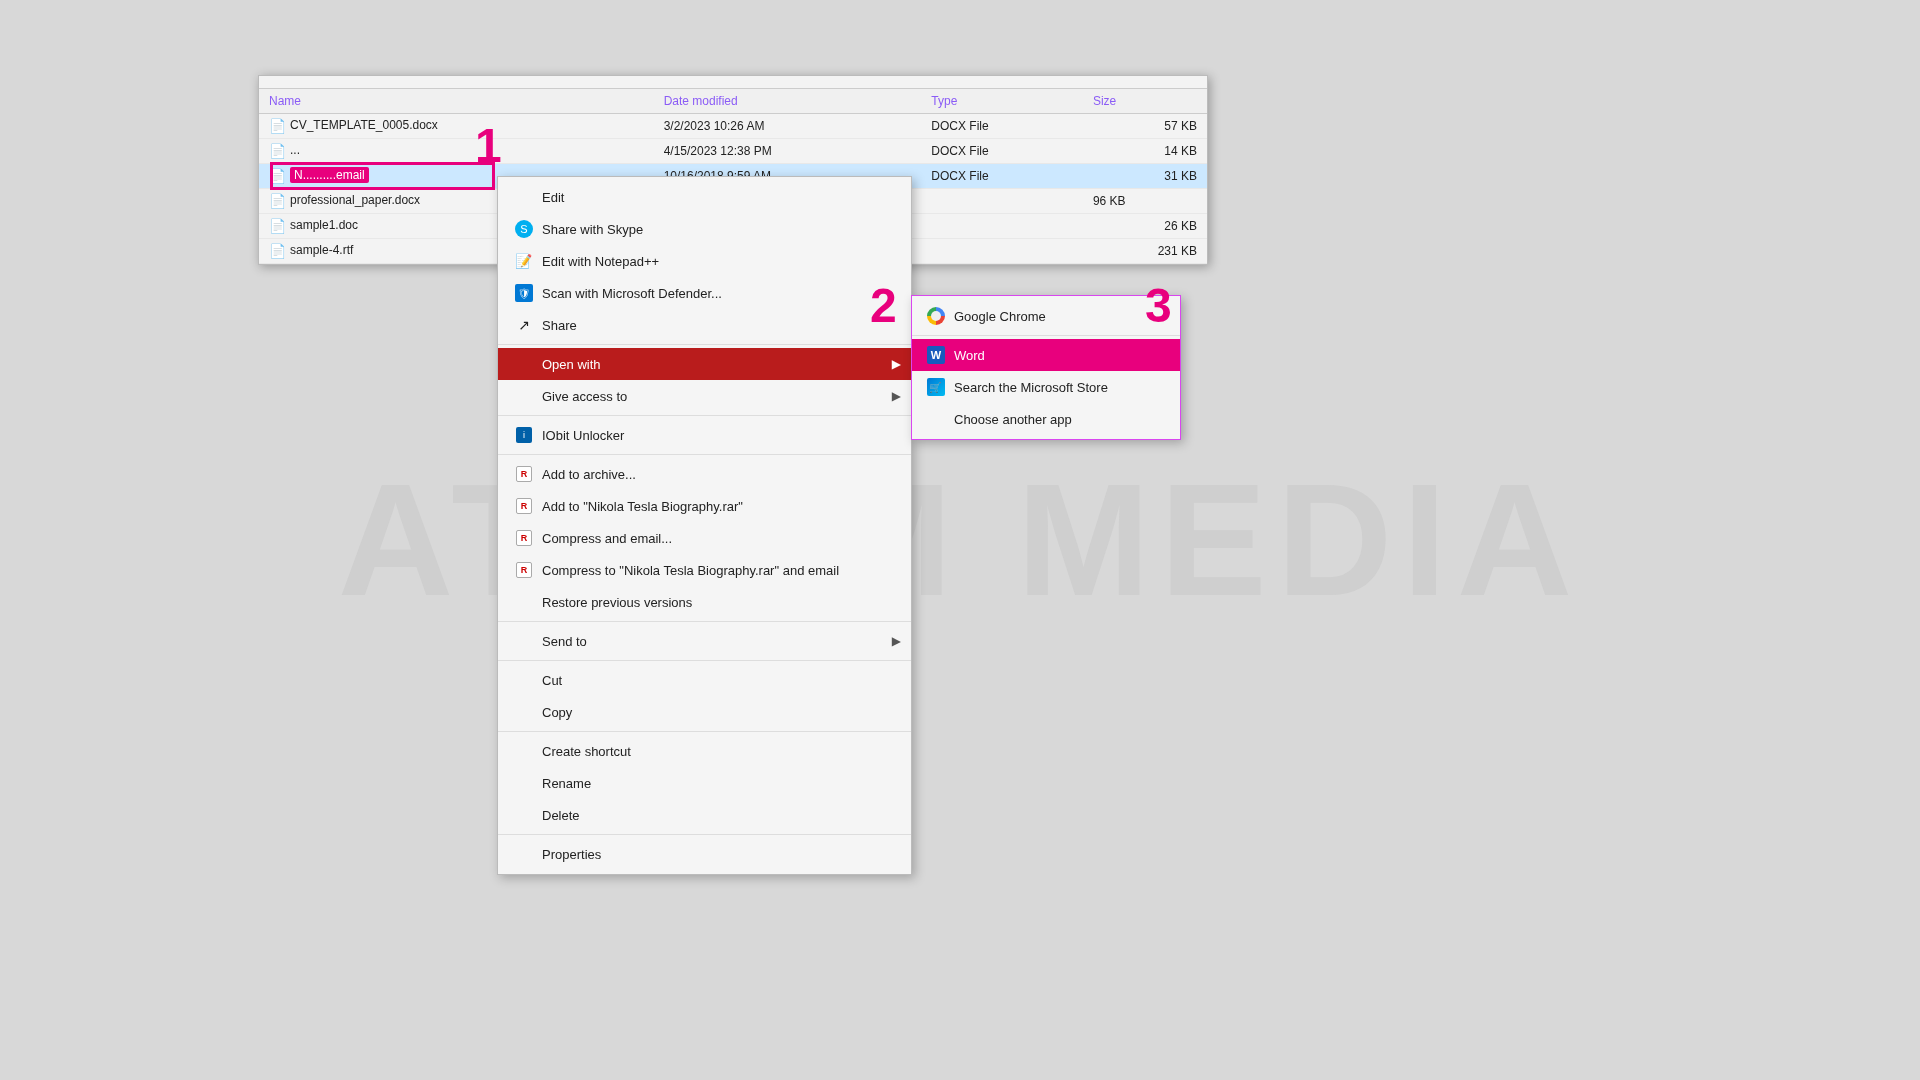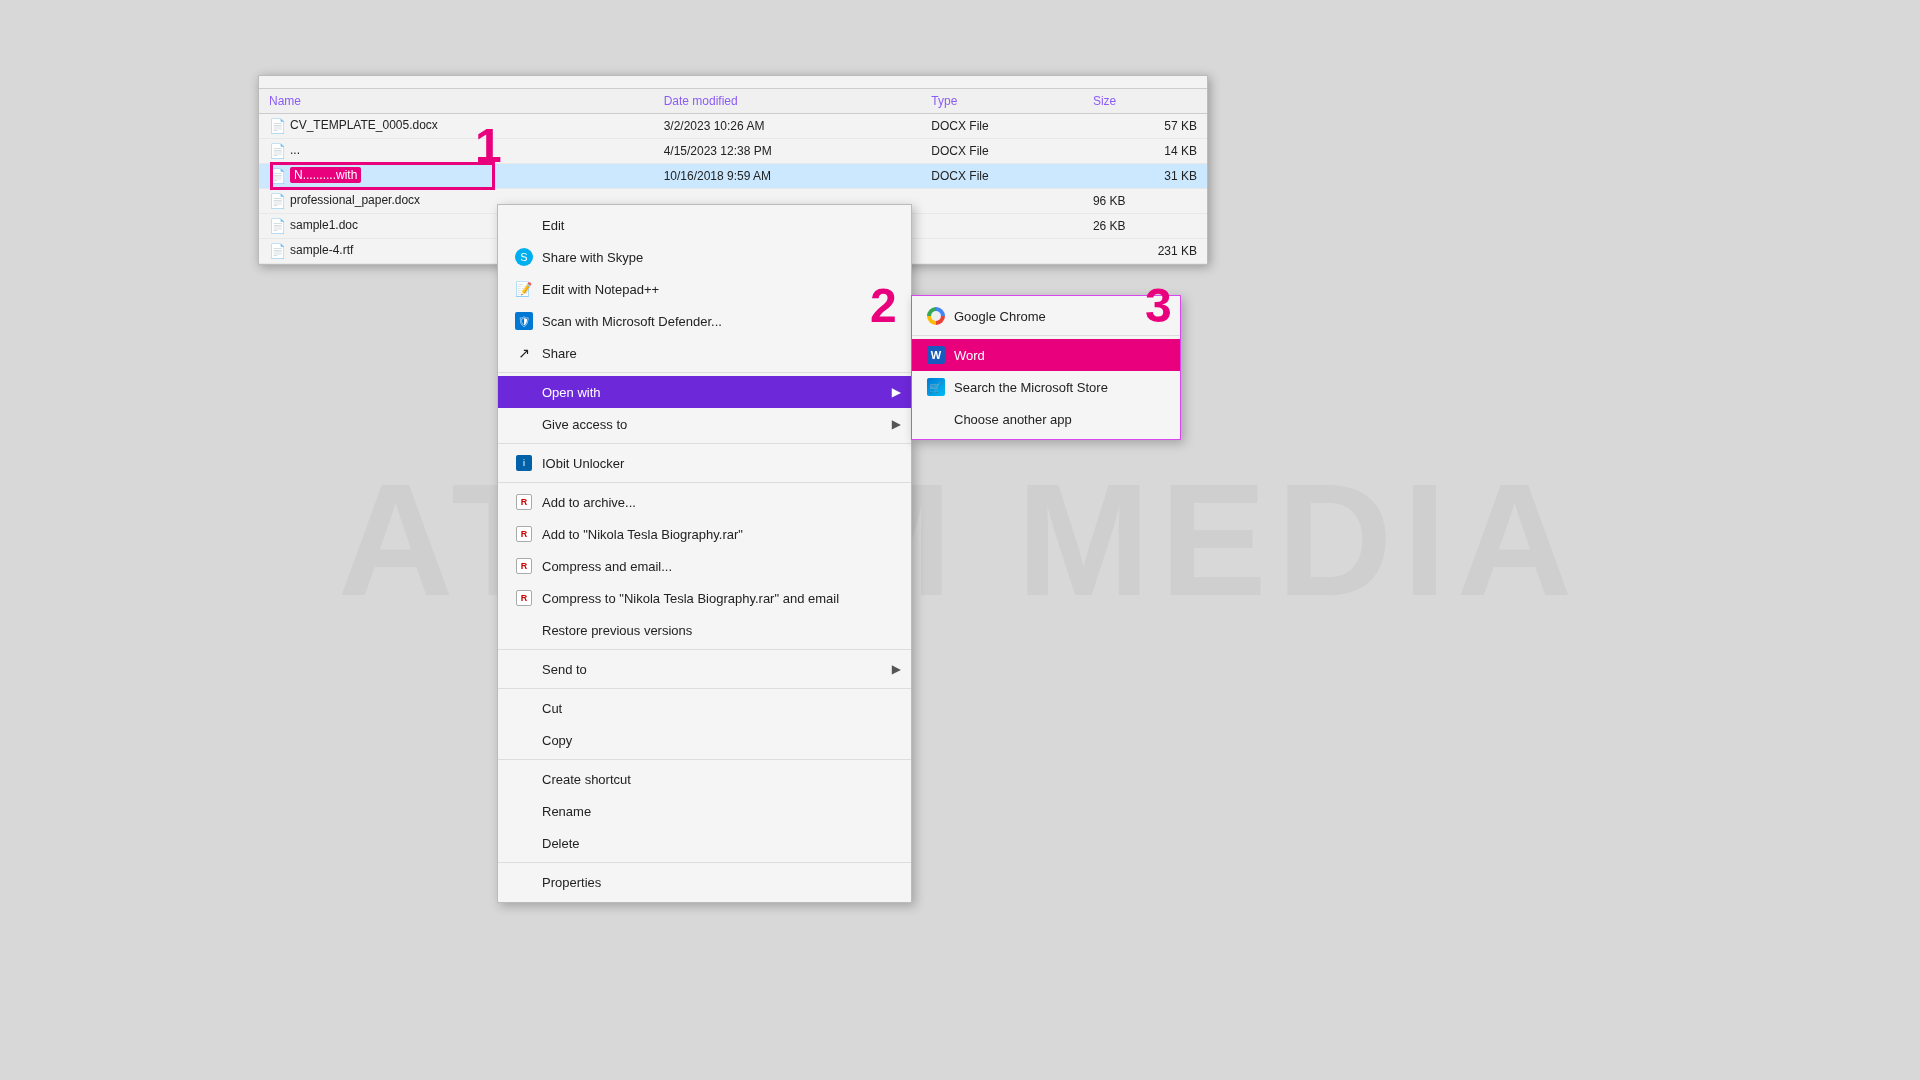--- a/index.html
+++ b/index.html
@@ -87,42 +87,42 @@
       font-size: 48px;
       font-weight: 900;
       color: #e8007d;
       z-index: 10;
       font-family: Arial, sans-serif;
     }
 
     
     .context-menu {
       position: absolute;
-      top: 204px;
+      top: 176px;
       left: 497px;
       width: 415px;
       background: #f5f5f5;
       border: 1px solid #bbb;
       box-shadow: 3px 3px 10px rgba(0,0,0,0.25);
       z-index: 5;
       padding: 4px 0;
     }
 
     .menu-item {
       padding: 6px 16px;
       cursor: pointer;
       font-size: 13px;
       color: #222;
       display: flex;
       align-items: center;
       position: relative;
     }
 
     .menu-item.highlighted {
-      background: #6d28d9;
+      background: #b91c1c;
       color: white;
     }
 
     .menu-item .item-icon {
       width: 20px;
       height: 20px;
       margin-right: 8px;
       display: flex;
       align-items: center;
       justify-content: center;
@@ -332,36 +332,36 @@
           <td>DOCX File</td>
           <td style="text-align: right;">57 KB</td>
         </tr>
         <tr>
           <td><span class="file-icon">📄</span>...</td>
           <td>4/15/2023 12:38 PM</td>
           <td>DOCX File</td>
           <td style="text-align: right;">14 KB</td>
         </tr>
         <tr class="file-row-highlight">
-          <td><span class="file-icon">📄</span><span class="file-name-pink-bg">N..........with</span></td>
+          <td><span class="file-icon">📄</span><span class="file-name-pink-bg">N..........email</span></td>
           <td>10/16/2018 9:59 AM</td>
           <td>DOCX File</td>
           <td style="text-align: right;">31 KB</td>
         </tr>
         <tr>
           <td><span class="file-icon">📄</span>professional_paper.docx</td>
           <td></td>
           <td></td>
           <td style="text-align: left;">96 KB</td>
         </tr>
         <tr>
           <td><span class="file-icon">📄</span>sample1.doc</td>
           <td></td>
           <td></td>
-          <td style="text-align: left;">26 KB</td>
+          <td style="text-align: right;">26 KB</td>
         </tr>
         <tr>
           <td><span class="file-icon">📄</span>sample-4.rtf</td>
           <td></td>
           <td></td>
           <td style="text-align: right;">231 KB</td>
         </tr>
       </tbody>
   </table>
 </div>

